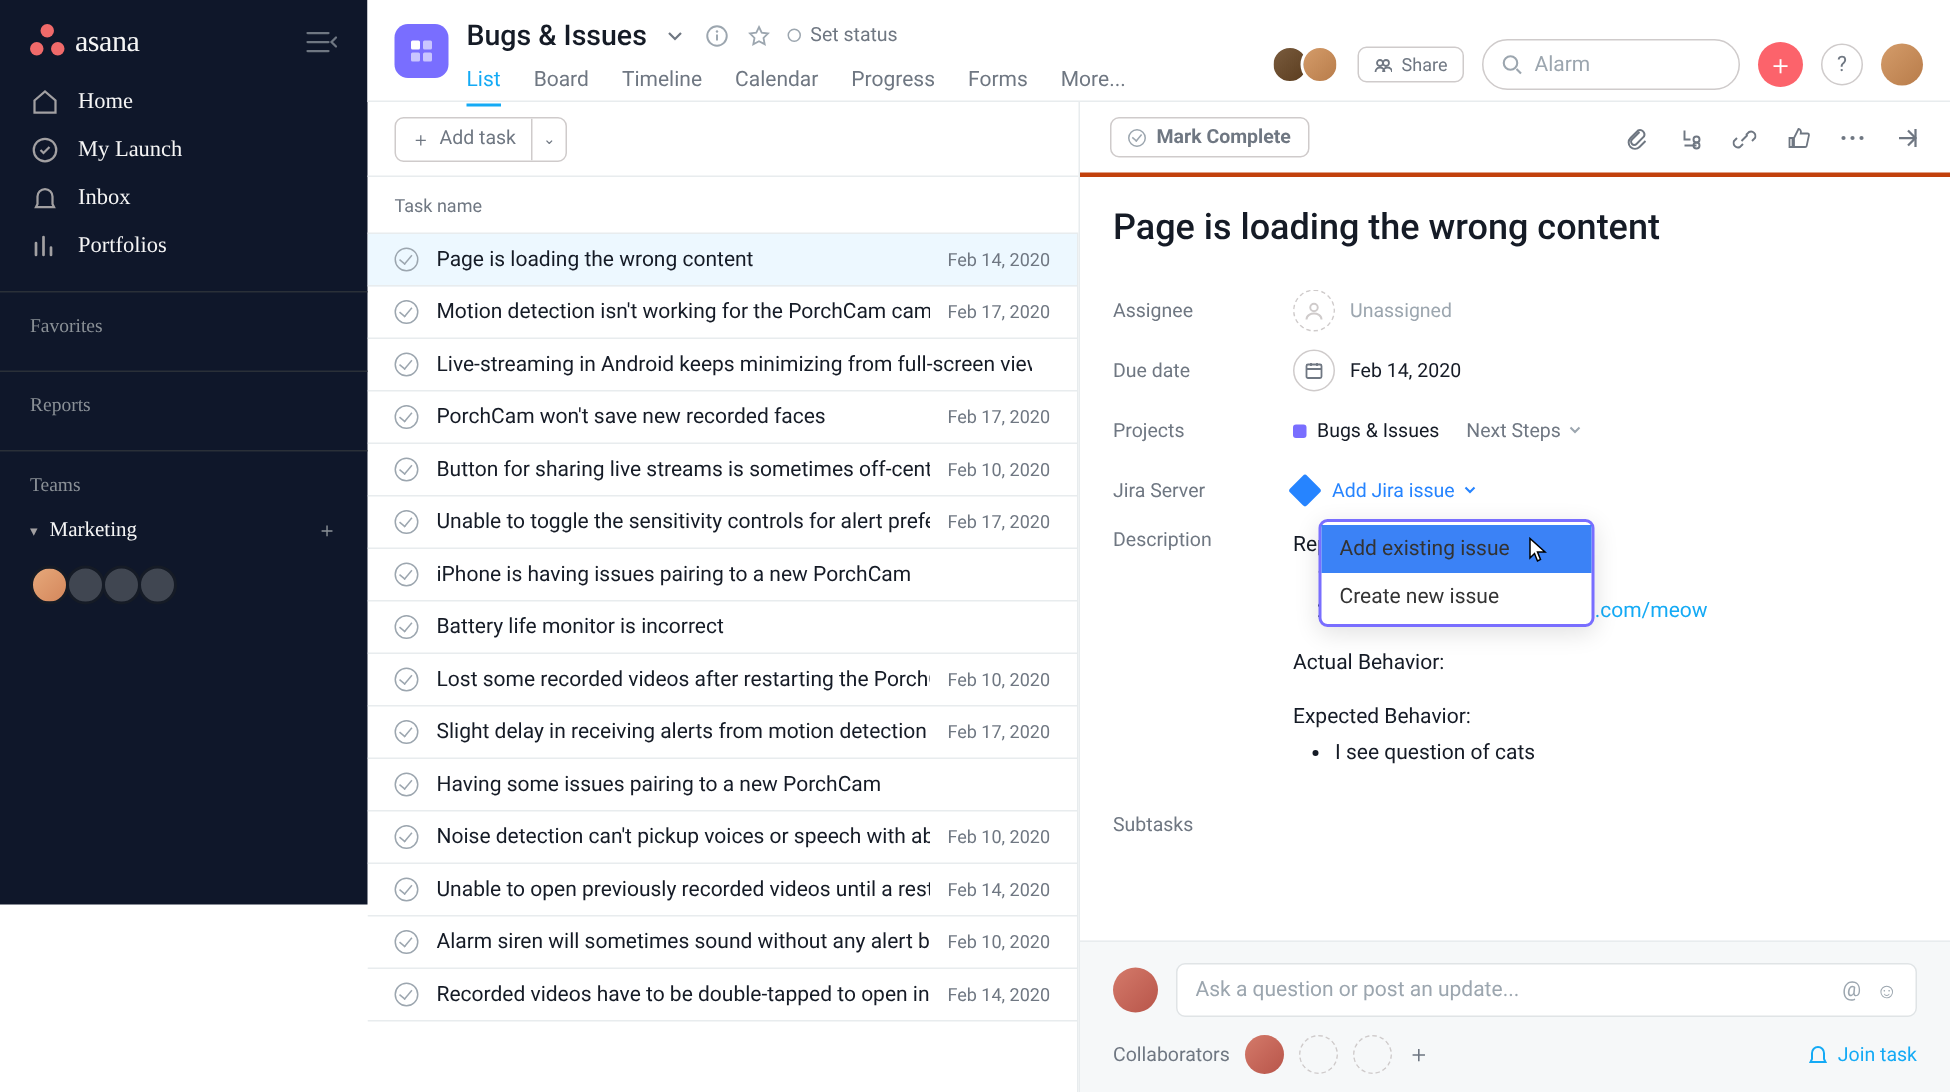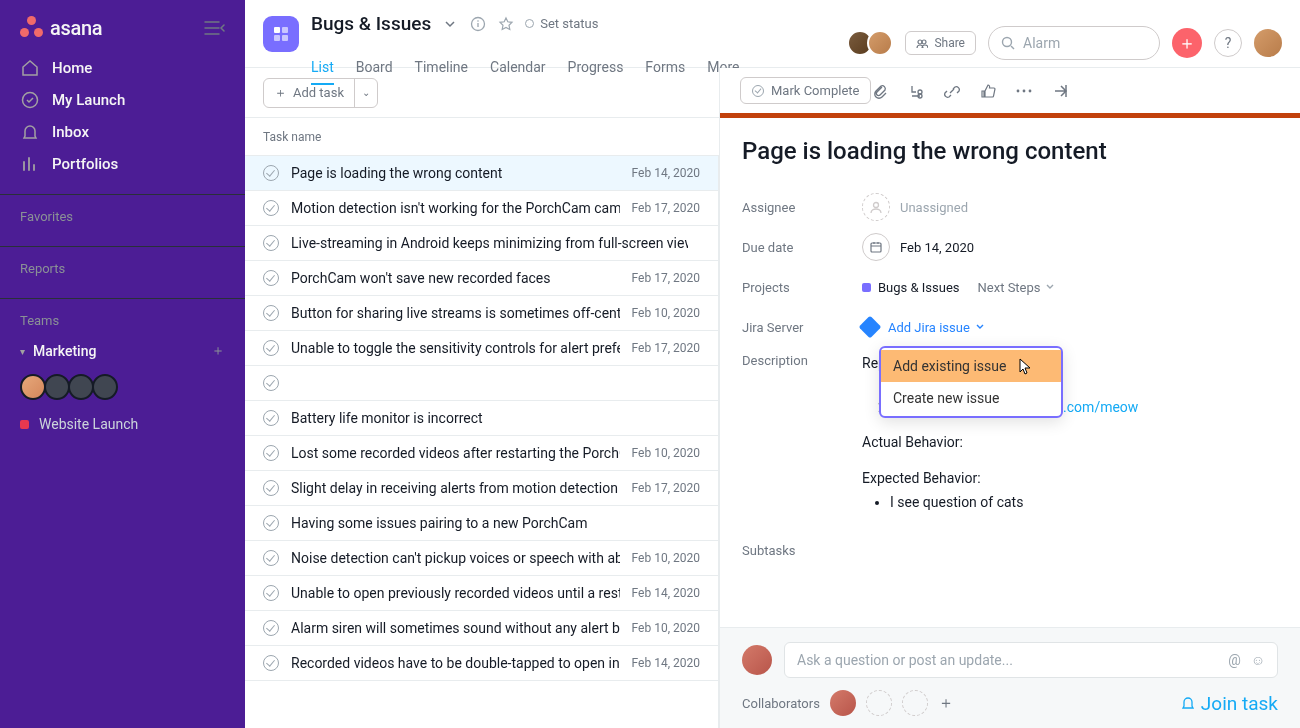--- a/index.html
+++ b/index.html
@@ -1,19 +1,19 @@
 <!DOCTYPE html>
 <html><head>
 <meta charset="utf-8">
 <style>
 * { box-sizing: border-box; margin: 0; padding: 0; }
 body { font-family: -apple-system, BlinkMacSystemFont, "Segoe UI", Roboto, Helvetica, Arial, sans-serif; font-size: 14px; color: #151b26; overflow: hidden; width: 1300px; height: 728px; background: #fff; }
 
 
-.sidebar { position: absolute; left: 0; top: 0; width: 245px; height: 728px; background: #4c1d95; color: #cbd4db; }
+.sidebar { position: absolute; left: 0; top: 0; width: 245px; height: 603px; background: #0f172a; color: #cbd4db; font-family: Liberation Serif, serif; }
 .sidebar .logo-row { display: flex; align-items: center; padding: 16px 20px 6px; justify-content: space-between; }
 .sidebar .logo { display: flex; align-items: center; gap: 6px; }
 .sidebar .logo-mark { width: 24px; height: 24px; position: relative; }
 .sidebar .logo-mark span { position: absolute; width: 9px; height: 9px; border-radius: 50%; background: #f06a6a; }
 .sidebar .logo-mark .d1 { left: 7px; top: 0; }
 .sidebar .logo-mark .d2 { left: 0; top: 12px; }
 .sidebar .logo-mark .d3 { left: 14px; top: 12px; }
 .sidebar .logo-text { font-size: 20px; font-weight: 500; color: #f5f5f5; letter-spacing: -0.3px; }
 .sidebar .collapse-icon { color: #6f7782; }
 .sidebar-section { padding: 6px 0; }
@@ -32,21 +32,21 @@
 
 
 .topbar { position: absolute; left: 245px; top: 0; right: 0; height: 68px; border-bottom: 1px solid #e8ecee; display: flex; align-items: stretch; padding: 0 18px; background: #fff; }
 .project-icon { width: 36px; height: 36px; border-radius: 9px; background: #796eff; display: flex; align-items: center; justify-content: center; margin-top: 16px; color: #fff; }
 .topbar-main { margin-left: 12px; flex: 1; }
 .title-row { display: flex; align-items: center; gap: 10px; margin-top: 12px; color: #6f7782; }
 .title-row .title { font-size: 19px; font-weight: 500; color: #151b26; }
 .title-row .ic { width: 18px; height: 18px; display: flex; align-items: center; justify-content: center; }
 .set-status { font-size: 13px; display: flex; align-items: center; gap: 6px; }
 .set-status .sdot { width: 9px; height: 9px; border: 1.5px solid #9ca6af; border-radius: 50%; }
-.tabs-row { display: flex; gap: 22px; margin-top: 24px; font-size: 14px; color: #6f7782; }
+.tabs-row { display: flex; gap: 22px; margin-top: 10px; font-size: 14px; color: #6f7782; }
 .tabs-row .tab { padding-bottom: 8px; cursor: pointer; }
 .tabs-row .tab.active { color: #14aaf5; border-bottom: 2px solid #14aaf5; }
 .topbar-right { display: flex; align-items: center; gap: 12px; margin-top: 0; padding-top: 18px; }
 .mini-avatars { display: flex; }
 .mini-avatars .ma { width: 26px; height: 26px; border-radius: 50%; border: 2px solid #fff; margin-left: -6px; }
 .mini-avatars .ma1 { background: linear-gradient(135deg,#7a5c3e,#5a3c1e); }
 .mini-avatars .ma2 { background: linear-gradient(135deg,#d49c6a,#b87c4a); }
 .share-btn { display: flex; align-items: center; gap: 6px; border: 1px solid #cfcbcb; border-radius: 6px; padding: 4px 10px; font-size: 12px; color: #6f7782; background: #fff; }
 .search-box { display: flex; align-items: center; gap: 8px; width: 172px; height: 34px; border: 1px solid #cfcbcb; border-radius: 17px; padding: 0 12px; color: #6f7782; }
 .search-box span { color: #9ca6af; }
@@ -65,63 +65,63 @@
 .task-list { position: absolute; left: 245px; top: 156px; width: 474px; bottom: 0; overflow: hidden; border-right: 1px solid #e8ecee; }
 .task-row { display: flex; align-items: center; height: 35px; padding: 0 18px; border-bottom: 1px solid #e8ecee; gap: 12px; cursor: pointer; }
 .task-row.selected { background: #edf8ff; }
 .task-row .check { width: 16px; height: 16px; border: 1.5px solid #9ca6af; border-radius: 50%; flex-shrink: 0; position: relative; }
 .task-row .check::after { content: ""; position: absolute; left: 4px; top: 2px; width: 4px; height: 7px; border-right: 1.5px solid #9ca6af; border-bottom: 1.5px solid #9ca6af; transform: rotate(40deg); }
 .task-row .name { flex: 1; white-space: nowrap; overflow: hidden; text-overflow: clip; font-size: 14px; color: #151b26; }
 .task-row .date { font-size: 12px; color: #6f7782; flex-shrink: 0; }
 
 
 .detail { position: absolute; left: 719px; top: 68px; right: 0; bottom: 0; border-left: 1px solid #e8ecee; background: #fff; }
-.detail-top { height: 50px; border-bottom: 5px solid #c2410c; display: flex; align-items: center; padding: 0 20px; justify-content: flex-start; }
+.detail-top { height: 50px; border-bottom: 3px solid #c2410c; display: flex; align-items: center; padding: 0 20px; justify-content: space-between; font-weight: bold; }
 .mark-complete { display: flex; align-items: center; gap: 7px; border: 1px solid #cfcbcb; border-radius: 6px; padding: 5px 11px; font-size: 13px; color: #6f7782; }
 .mark-complete .chk { width: 12px; height: 12px; border: 1.5px solid #9ca6af; border-radius: 50%; position: relative; }
 .mark-complete .chk::after { content: ""; position: absolute; left: 3px; top: 1px; width: 3px; height: 5px; border-right: 1.5px solid #9ca6af; border-bottom: 1.5px solid #9ca6af; transform: rotate(40deg); }
 .detail-icons { display: flex; gap: 18px; color: #6f7782; align-items: center; }
 .detail-icons .ico { width: 18px; height: 18px; display: flex; align-items: center; justify-content: center; }
 .detail-body { padding: 18px 22px 0; }
 .detail-title { font-size: 24px; font-weight: 500; color: #151b26; margin-bottom: 20px; line-height: 1.3; }
 .field-row { display: flex; align-items: center; min-height: 40px; font-size: 13px; }
 .field-label { width: 120px; color: #6f7782; }
 .field-val { display: flex; align-items: center; gap: 10px; color: #151b26; }
 .dashed-circle { width: 28px; height: 28px; border: 1.5px dashed #cfcbcb; border-radius: 50%; display: flex; align-items: center; justify-content: center; color: #9ca6af; }
 .date-icon { width: 28px; height: 28px; border: 1px solid #cfcbcb; border-radius: 50%; display: flex; align-items: center; justify-content: center; color: #6f7782; }
 .unassigned { color: #9ca6af; }
 .proj-chip { display: flex; align-items: center; gap: 7px; }
 .proj-chip .sq { width: 9px; height: 9px; border-radius: 2px; background: #796eff; }
 .next-steps { color: #6f7782; display: flex; align-items: center; gap: 4px; margin-left: 8px; font-size: 13px; }
 .jira-icon { width: 16px; height: 16px; background: #2684ff; transform: rotate(45deg); border-radius: 2px; }
 .jira-link { color: #2684ff; display: flex; align-items: center; gap: 5px; position: relative; }
 .jira-dropdown { position: absolute; left: -9px; top: 26px; width: 184px; background: #fff; border: 2px solid #796eff; border-radius: 6px; box-shadow: 0 4px 16px rgba(0,0,0,0.12); z-index: 10; padding: 2px 0; }
 .jira-dropdown .item { padding: 8px 12px; font-size: 14px; color: #333; cursor: pointer; position: relative; }
-.jira-dropdown .item.hover { background: #fdba74; }
+.jira-dropdown .item.hover { background: #3b82f6; }
 .cursor { position: absolute; right: 28px; top: 8px; font-size: 14px; pointer-events: none; }
 .description { font-size: 14px; line-height: 1.55; color: #151b26; margin-top: 2px; }
 .description .sect { font-weight: 400; margin-top: 14px; }
 .description ul, .description ol { padding-left: 28px; margin-top: 2px; }
 .desc-link { color: #14aaf5; }
 .desc-partial { position: relative; }
 .subtasks { margin-top: 30px; font-size: 13px; color: #6f7782; }
 
 
 .comment-area { position: absolute; bottom: 0; left: 0; right: 0; background: #f6f8f9; border-top: 1px solid #e8ecee; padding: 14px 22px 12px; }
 .comment-row { display: flex; align-items: center; gap: 12px; }
 .comment-row .avc { width: 30px; height: 30px; border-radius: 50%; background: linear-gradient(135deg,#d47a6a,#b8554a); flex-shrink: 0; }
 .comment-box { flex: 1; height: 36px; border: 1px solid #e0e4e6; border-radius: 6px; background: #fff; display: flex; align-items: center; padding: 0 12px; color: #9ca6af; font-size: 14px; justify-content: space-between; }
 .comment-box .icons { display: flex; gap: 10px; color: #9ca6af; }
 .collab-row { display: flex; justify-content: space-between; align-items: center; margin-top: 12px; font-size: 13px; color: #6f7782; }
 .collab-left { display: flex; align-items: center; gap: 10px; }
 .collab-left .cav { width: 26px; height: 26px; border-radius: 50%; }
 .collab-left .cav.solid { background: linear-gradient(135deg,#d47a6a,#b8554a); }
 .collab-left .cav.dashed { border: 1.5px dashed #cfcbcb; }
 .collab-left .plus { color: #6f7782; font-size: 16px; }
-.join-task { display: flex; align-items: center; gap: 6px; color: #14aaf5; font-size: 19px; }
+.join-task { display: flex; align-items: center; gap: 6px; color: #14aaf5; font-size: 13px; }
 
 svg { display: block; }
 </style>
 </head>
 <body>
 
 <div class="sidebar">
   <div class="logo-row">
     <div class="logo">
       <div class="logo-mark">
@@ -185,24 +185,20 @@
         <span>Marketing</span>
       </div>
     <span style="color:#8a9096">＋</span>
   </div>
   <div class="sidebar-avatars">
     <div class="av first"></div>
       <div class="av"></div>
       <div class="av"></div>
       <div class="av"></div>
   </div>
-  <div class="sidebar-project">
-    <span class="dot"></span>
-    <span>Website Launch</span>
-  </div>
 </div>
 
 <div class="topbar">
   <div class="project-icon">
     <svg width="18" height="18" viewBox="0 0 18 18">
         <rect x="2" y="2" width="6" height="6" rx="1" fill="#fff"></rect>
         <rect x="10" y="2" width="6" height="6" rx="1" fill="#fff" opacity="0.6"></rect>
         <rect x="2" y="10" width="6" height="6" rx="1" fill="#fff" opacity="0.6"></rect>
         <rect x="10" y="10" width="6" height="6" rx="1" fill="#fff" opacity="0.6"></rect>
       </svg>
@@ -305,20 +301,21 @@
       <span class="name">Button for sharing live streams is sometimes off-center (</span>
       <span class="date">Feb 10, 2020</span>
     </div>
     <div class="task-row">
       <span class="check"></span>
       <span class="name">Unable to toggle the sensitivity controls for alert prefere</span>
       <span class="date">Feb 17, 2020</span>
     </div>
     <div class="task-row">
       <span class="check"></span>
+      <span class="name">iPhone is having issues pairing to a new PorchCam</span>
       <span class="date"></span>
     </div>
     <div class="task-row">
       <span class="check"></span>
       <span class="name">Battery life monitor is incorrect</span>
       <span class="date"></span>
     </div>
     <div class="task-row">
       <span class="check"></span>
       <span class="name">Lost some recorded videos after restarting the PorchCar</span>

